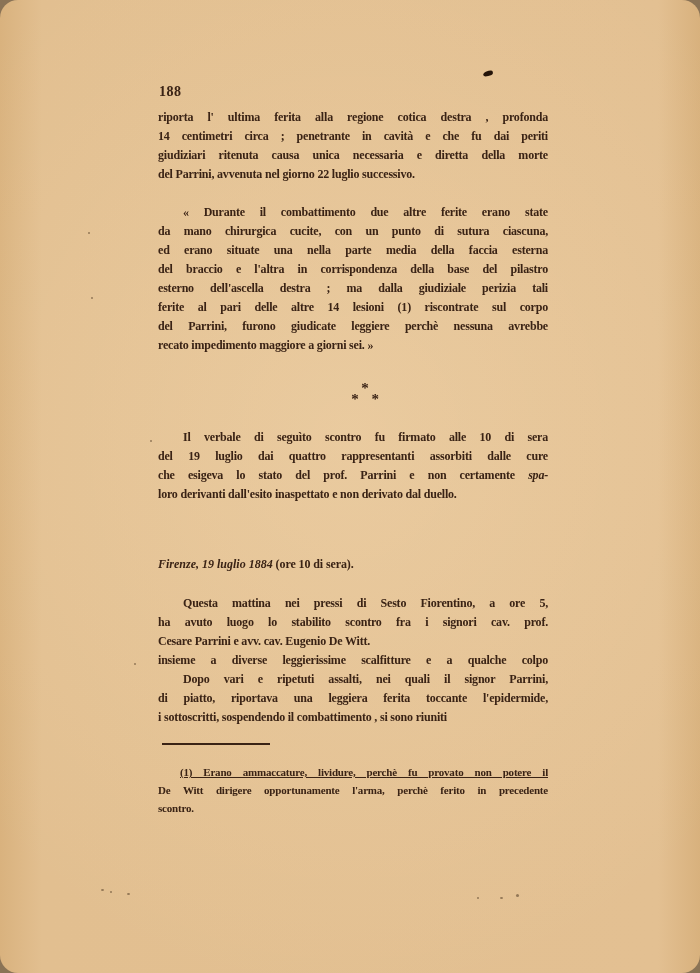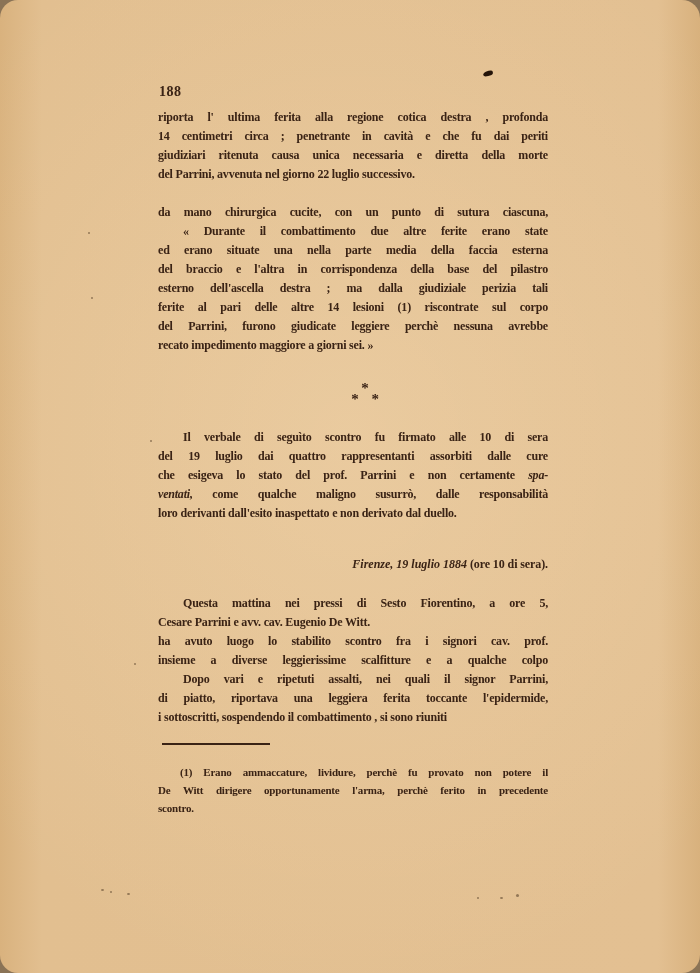--- a/index.html
+++ b/index.html
@@ -32,32 +32,32 @@
   .line.first{text-indent:25px;}
   .divider{
     position:absolute;left:158px;top:382px;width:390px;
     text-align:center;transform:translateX(12px);
     font-size:15px;
   }
   .div-top{height:11px;line-height:13px;}
   .div-bottom{height:13px;line-height:12px;word-spacing:9px;}
   .dateline{
     position:absolute;left:158px;top:555px;width:390px;
-    font-size:12px;line-height:19px;text-align:right;
+    font-size:12px;line-height:19px;text-align:left;
     letter-spacing:-0.1px;
   }
   .dateline i{letter-spacing:0;}
   .rule{
     position:absolute;left:162px;top:743px;width:108px;height:2px;
     background:#3a2315;
   }
   .footnote .line{
     font-size:11px;line-height:18px;height:18px;letter-spacing:-0.2px;
   }
-  .footnote .line.first{text-indent:22px;}
+  .footnote .line.first{text-indent:22px;text-decoration:underline;}
   .smudge{
     position:absolute;left:483px;top:71px;width:10px;height:5px;
     background:#241409;border-radius:60% 40% 50% 50%;
     transform:rotate(-15deg);
   }
   .sp{position:absolute;background:#503a24;border-radius:50%;opacity:.55;}
 </style>
 </head>
 <body>
 
@@ -68,51 +68,50 @@
   <div class="smudge"></div>
 
   <div class="block" style="top:108px">
     <div class="line">riporta l' ultima ferita alla regione cotica destra , profonda</div>
     <div class="line">14 centimetri circa ; penetrante in cavità e che fu dai periti</div>
     <div class="line">giudiziari ritenuta causa unica necessaria e diretta della morte</div>
     <div class="line last">del Parrini, avvenuta nel giorno 22 luglio successivo.</div>
   </div>
 
   <div class="block" style="top:203px">
+    <div class="line first">« Durante il combattimento due altre ferite erano state</div>
     <div class="line">da mano chirurgica cucite, con un punto di sutura ciascuna,</div>
-    <div class="line first">« Durante il combattimento due altre ferite erano state</div>
     <div class="line">ed erano situate una nella parte media della faccia esterna</div>
     <div class="line">del braccio e l'altra in corrispondenza della base del pilastro</div>
     <div class="line">esterno dell'ascella destra ; ma dalla giudiziale perizia tali</div>
     <div class="line">ferite al pari delle altre 14 lesioni (1) riscontrate sul corpo</div>
     <div class="line">del Parrini, furono giudicate leggiere perchè nessuna avrebbe</div>
     <div class="line last">recato impedimento maggiore a giorni sei. »</div>
   </div>
 
   <div class="divider">
     <div class="div-top">*</div>
     <div class="div-bottom">* *</div>
   </div>
 
   <div class="block" style="top:428px">
     <div class="line first">Il verbale di seguìto scontro fu firmato alle 10 di sera</div>
     <div class="line">del 19 luglio dai quattro rappresentanti assorbiti dalle cure</div>
     <div class="line"><span>che esigeva lo stato del prof. Parrini e non certamente</span> <i>spa-</i></div>
-    <div class="line"><i>ventati,</i> <span>come qualche maligno susurrò, dalle responsabilità</span></div>
     <div class="line last">loro derivanti dall'esito inaspettato e non derivato dal duello.</div>
   </div>
 
   <div class="dateline">
     <i>Firenze, 19 luglio 1884</i> <span>(ore 10 di sera).</span>
   </div>
 
   <div class="block" style="top:594px">
     <div class="line first">Questa mattina nei pressi di Sesto Fiorentino, a ore 5,</div>
+    <div class="line">ha avuto luogo lo stabilito scontro fra i signori cav. prof.</div>
     <div class="line last">Cesare Parrini e avv. cav. Eugenio De Witt.</div>
-    <div class="line">ha avuto luogo lo stabilito scontro fra i signori cav. prof.</div>
   </div>
 
   <div class="block" style="top:651px">
     <div class="line">insieme a diverse leggierissime scalfitture e a qualche colpo</div>
     <div class="line first">Dopo vari e ripetuti assalti, nei quali il signor Parrini,</div>
     <div class="line">di piatto, riportava una leggiera ferita toccante l'epidermide,</div>
     <div class="line last">i sottoscritti, sospendendo il combattimento , si sono riuniti</div>
   </div>
 
   <div class="rule"></div>

